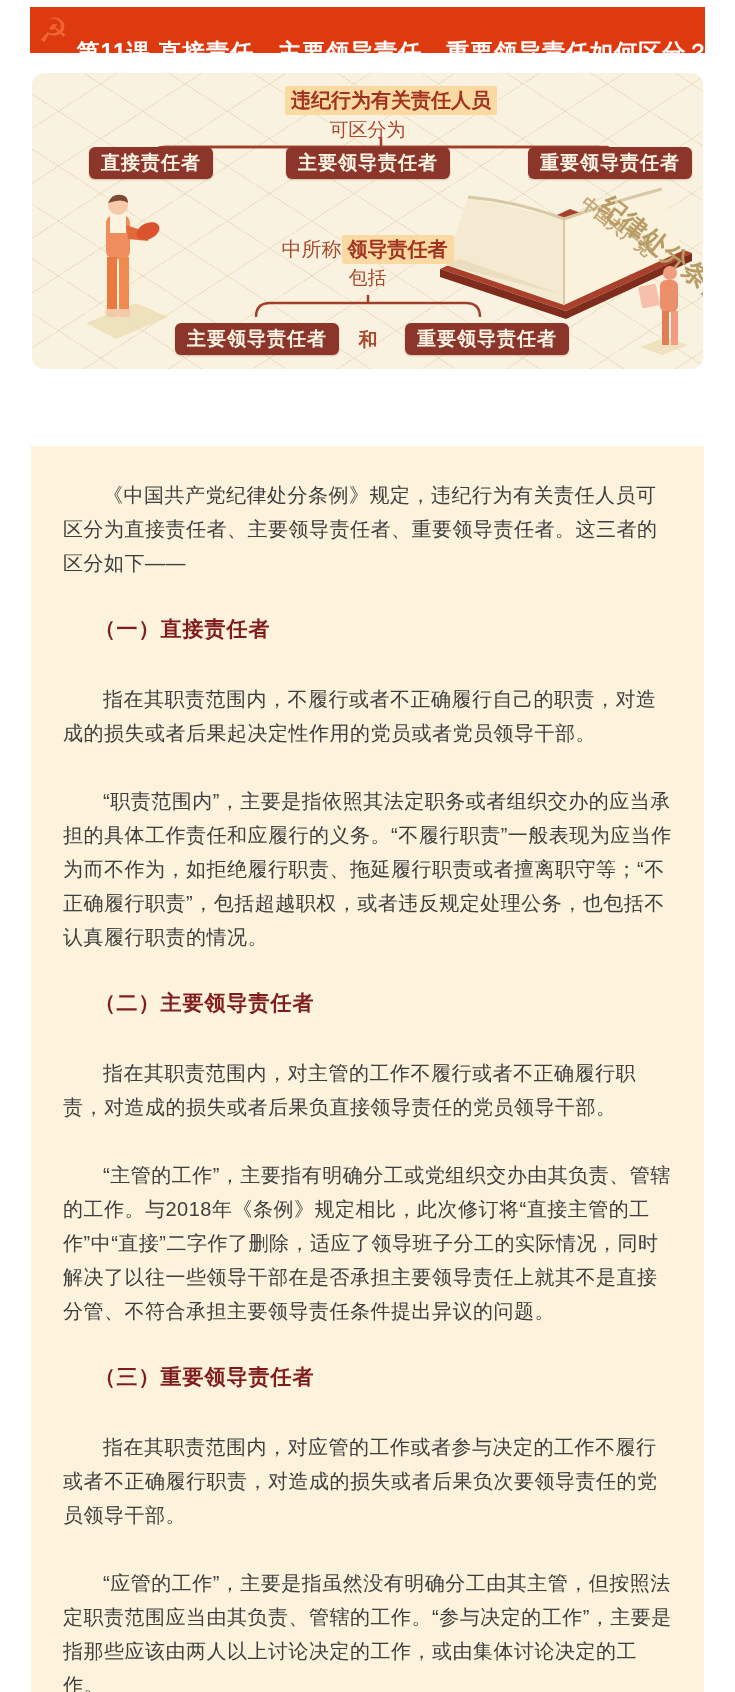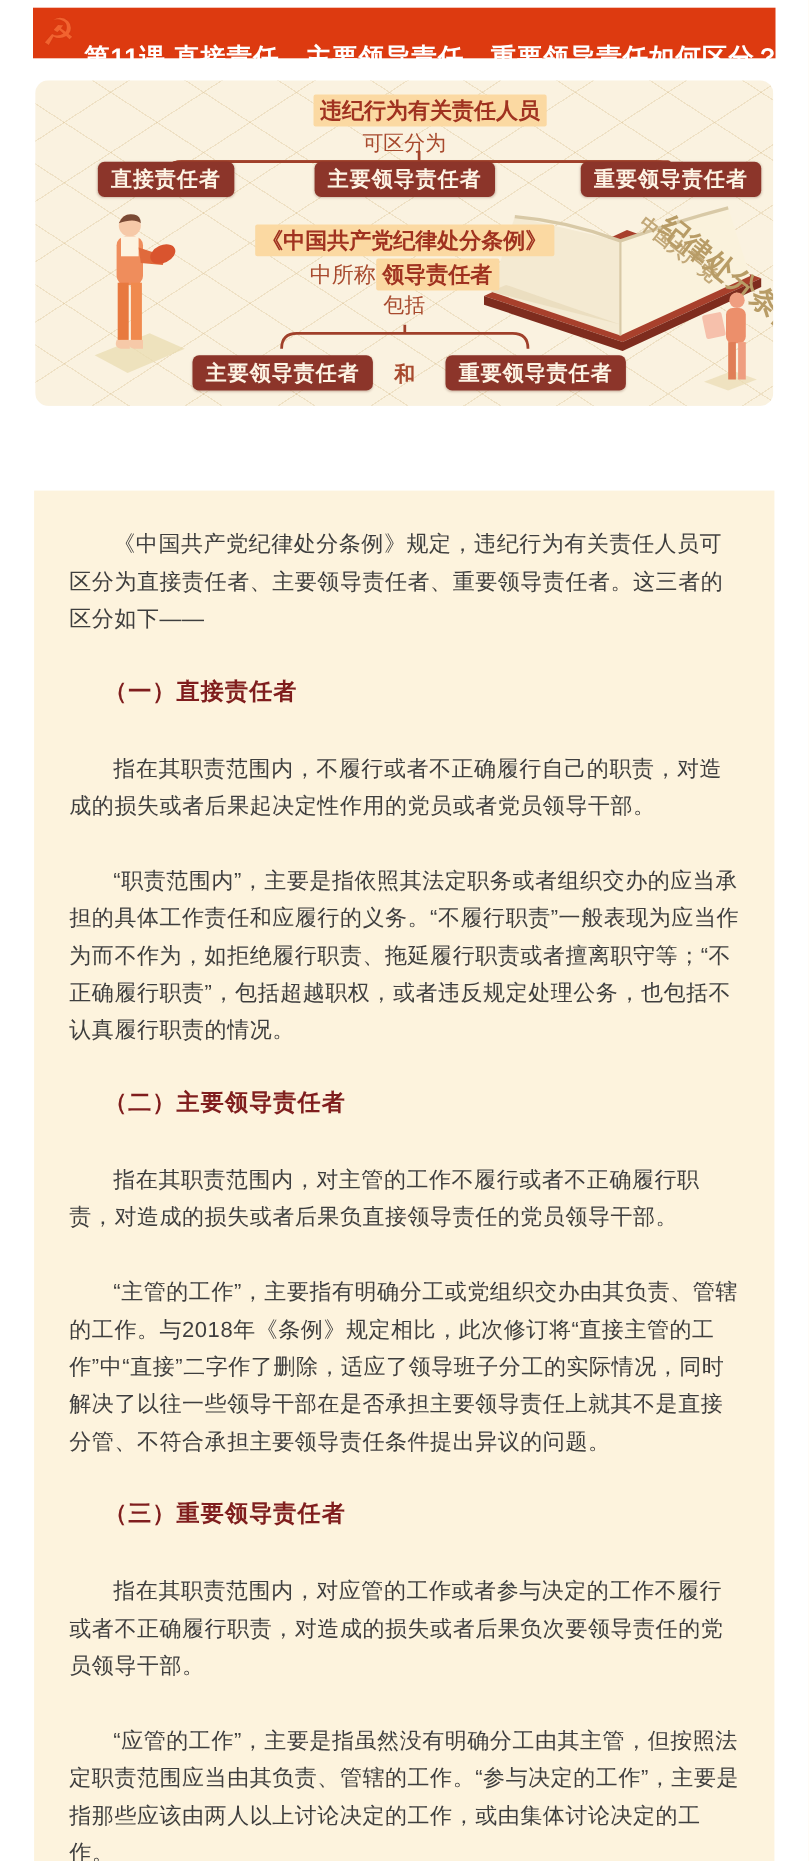--- a/index.html
+++ b/index.html
@@ -130,23 +130,20 @@
 
     <svg class="bracket" style="left:109px; top:64px;" width="480" height="26" viewBox="0 0 480 26">
       <path d="M10,24 Q10,10 24,10 L466,10 Q470,10 470,24" fill="none" stroke="#a0402a" stroke-width="2.5"></path>
       <path d="M10,24 Q10,10 24,10 L456,10 Q470,10 470,24 M240,10 L240,0" fill="none" stroke="#a0402a" stroke-width="2.5"></path>
     </svg>
 
     <div class="redbox row1" style="left:119px;">直接责任者</div>
     <div class="redbox row1" style="left:336px;">主要领导责任者</div>
     <div class="redbox row1" style="left:578px;">重要领导责任者</div>
 
-    <div class="ctr ig-reg">
-      <span class="hl">《中国共产党纪律处分条例》</span>
-    </div>
     <div class="ctr ig-called">
       <span>中所称</span><span class="hl">领导责任者</span>
     </div>
     <div class="ctr ig-incl">包括</div>
 
     <svg class="bracket" style="left:216px; top:222px;" width="240" height="24" viewBox="0 0 240 24">
       <path d="M8,22 Q8,8 22,8 L218,8 Q232,8 232,22 M120,8 L120,0" fill="none" stroke="#a0402a" stroke-width="2.5"></path>
     </svg>
 
     <div class="redbox row2" style="left:225px;">主要领导责任者</div>

